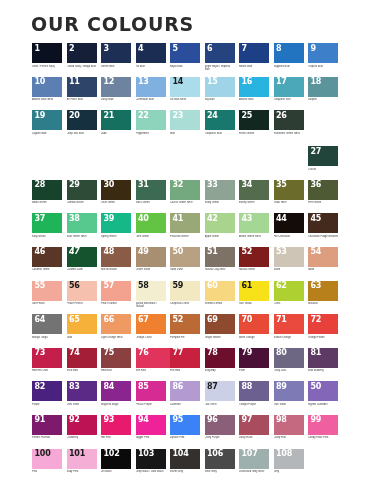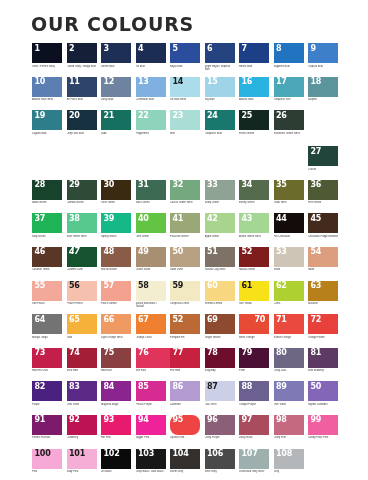--- a/index.html
+++ b/index.html
@@ -498,21 +498,21 @@
           <div class="name">Pumpkin Pie</div>
         </div>
         <div class="cell">
           <div class="swatch" style="background: rgb(142, 74, 47);">
             <span class="num" style="color: rgb(255, 255, 255);">69</span>
           </div>
           <div class="name">Ginger Brown</div>
         </div>
         <div class="cell">
           <div class="swatch" style="background: rgb(232, 75, 53);">
-            <span class="num" style="color: rgb(255, 255, 255); margin-left: 13px;">70</span>
+            <span class="num" style="color: rgb(255, 255, 255);">70</span>
           </div>
           <div class="name">Burnt Orange</div>
         </div>
         <div class="cell">
           <div class="swatch" style="background: rgb(234, 74, 61);">
             <span class="num" style="color: rgb(255, 255, 255);">71</span>
           </div>
           <div class="name">Sunset Orange</div>
         </div>
         <div class="cell">
@@ -653,21 +653,21 @@
           </div>
           <div class="name">Hot Pink</div>
         </div>
         <div class="cell">
           <div class="swatch" style="background: rgb(240, 34, 154);">
             <span class="num" style="color: rgb(255, 255, 255);">94</span>
           </div>
           <div class="name">Jagger Pink</div>
         </div>
         <div class="cell">
-          <div class="swatch" style="background: #ef4444; border-radius: 8px;">
+          <div class="swatch" style="background: #3b82f6;">
             <span class="num" style="color: rgb(255, 255, 255);">95</span>
           </div>
           <div class="name">Lipstick Pink</div>
         </div>
         <div class="cell">
           <div class="swatch" style="background: rgb(139, 95, 120);">
             <span class="num" style="color: rgb(255, 255, 255);">96</span>
           </div>
           <div class="name">Dusty Purple</div>
         </div>

